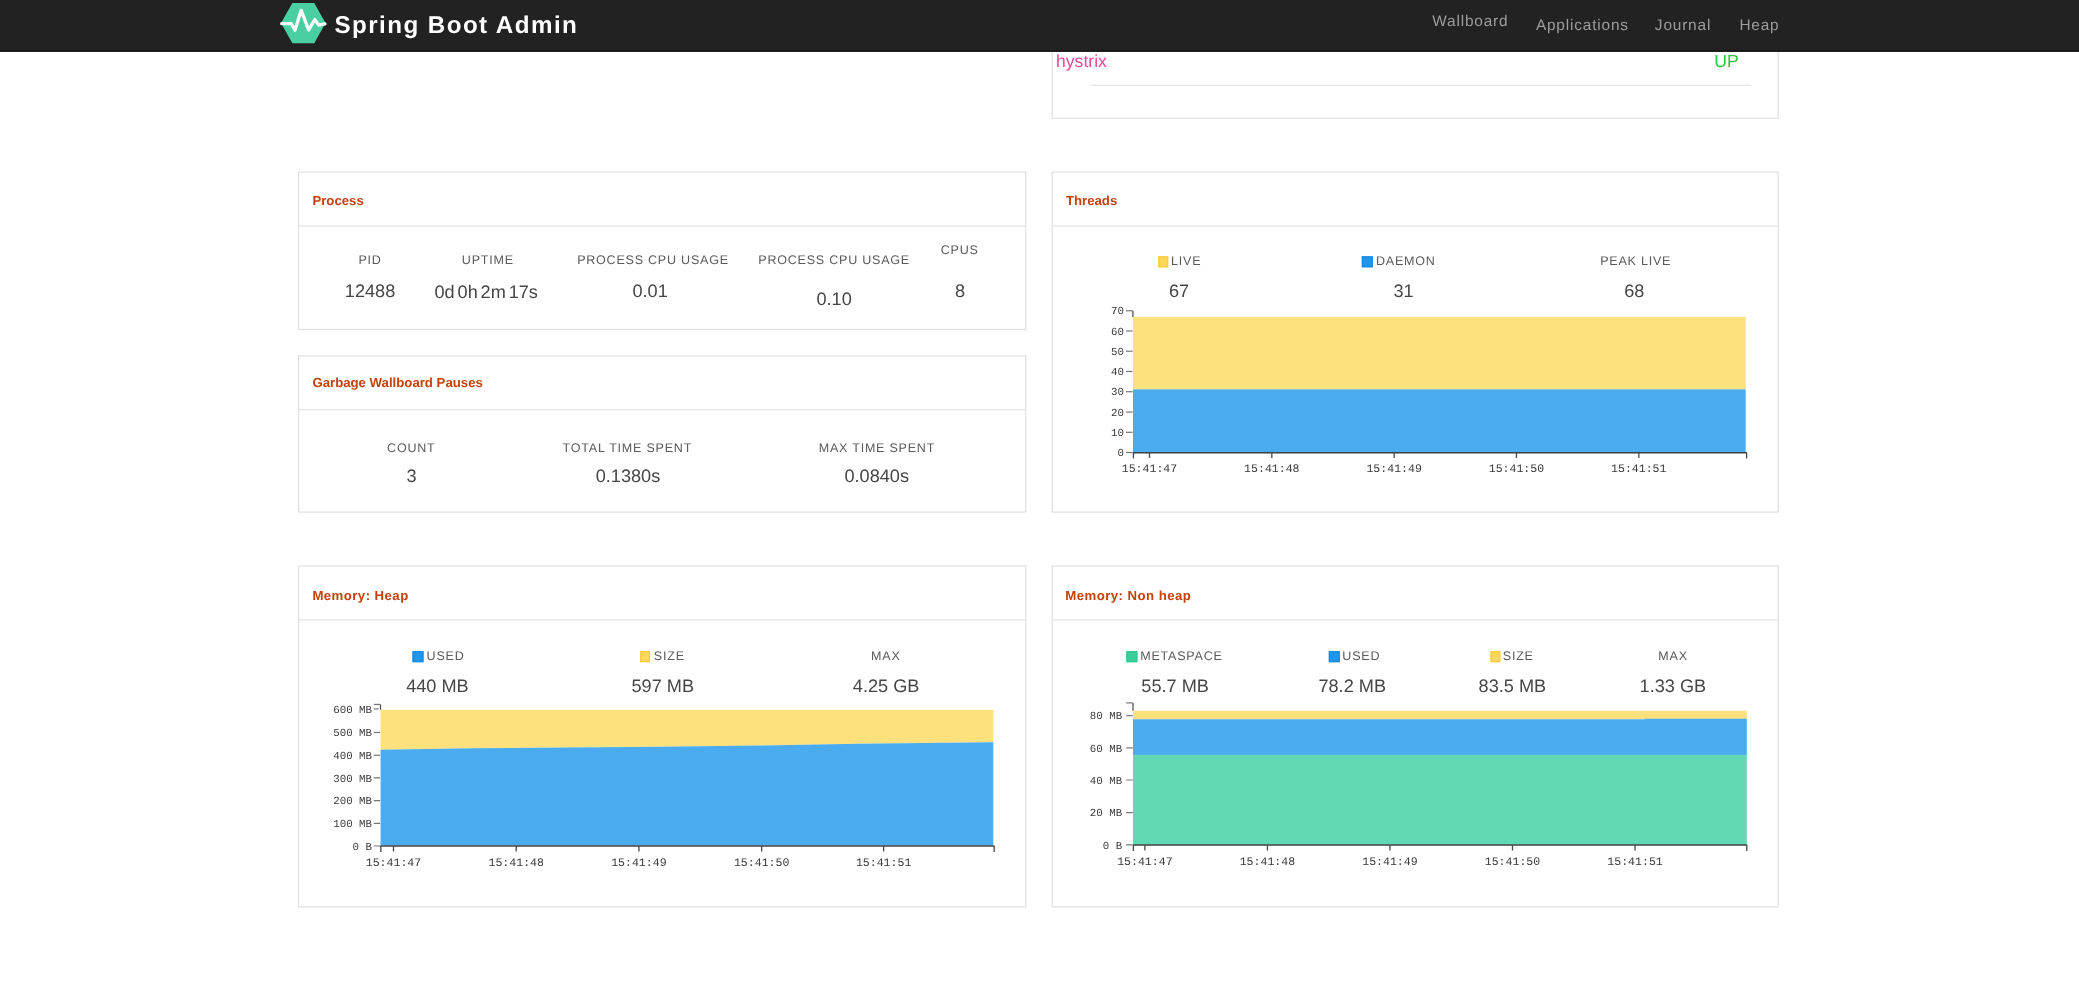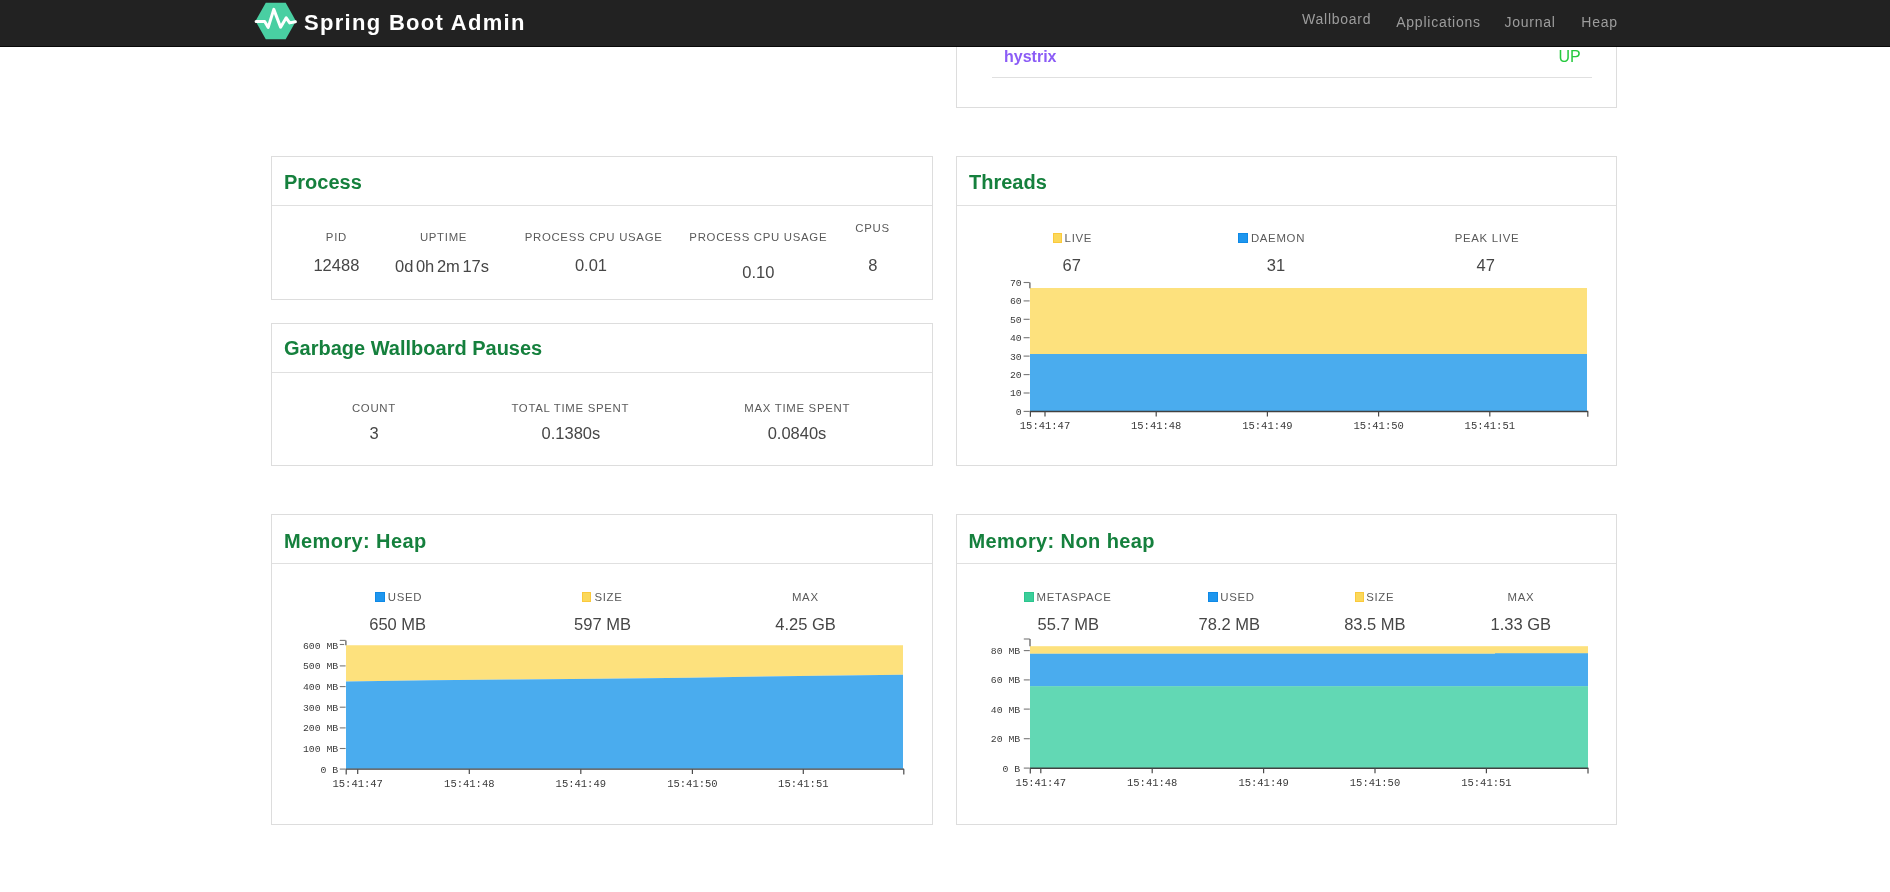--- a/index.html
+++ b/index.html
@@ -1,19 +1,19 @@
 <!DOCTYPE html>
 <html><head><meta charset="utf-8"><style>
 html,body{margin:0;padding:0;background:#fff;}
 body{width:1890px;height:892px;overflow:hidden;position:relative;font-family:"Liberation Sans",sans-serif;}
 *{box-sizing:border-box}
 .abs{position:absolute}
 .panel{position:absolute;background:#fff;border:1px solid #ddd}
 .hdiv{position:absolute;height:1px;background:#e0e0e0}
-.title{position:absolute;font-weight:bold;font-size:20px;line-height:16px;color:#15803d;white-space:nowrap}
+.title{position:absolute;font-weight:bold;font-size:12px;line-height:16px;color:#c2410c;white-space:nowrap}
 .lbl{position:absolute;font-size:11.4px;line-height:13px;letter-spacing:0.7px;color:#5a5a5a;white-space:nowrap}
 .val{position:absolute;font-size:16.5px;line-height:19px;color:#464646;white-space:nowrap}
 .ctr{transform:translateX(-50%)}
 .sq{position:absolute;width:9.5px;height:9.5px}
 .sqy{background:#fbd85a;border:1px solid #fbc93c}
 .sqb{background:#1e96ee;border:1px solid #0f89e6}
 .sqg{background:#3bce9a;border:1px solid #2cc48d}
 .navlink{position:absolute;font-size:14px;line-height:20px;letter-spacing:0.75px;color:#9d9d9d;white-space:nowrap;transform:translateX(-50%);z-index:51}
 </style></head><body>
 
@@ -22,21 +22,21 @@
   <polygon points="2.5,20 12.8,1.7 32.7,1.7 42.9,20 32.7,38.3 12.8,38.3" fill="#49cfa2"></polygon>
   <polyline points="3.1,20.5 11.7,20.5 15.2,26.4 20.8,8.4 27.6,26.2 33.2,16.8 36.7,21.9 42.4,20.8" fill="none" stroke="#fff" stroke-width="3" stroke-linecap="round" stroke-linejoin="round"></polyline>
 </svg>
 <div class="abs" style="left:304px;top:0;z-index:51;height:45px;line-height:45px;font-size:22px;letter-spacing:1.3px;font-weight:bold;color:#fff">Spring Boot Admin</div>
 <div class="navlink" style="left:1336.7px;top:9px">Wallboard</div>
 <div class="navlink" style="left:1438.5px;top:11.8px">Applications</div>
 <div class="navlink" style="left:1530px;top:11.8px">Journal</div>
 <div class="navlink" style="left:1599.5px;top:11.8px">Heap</div>
 
 <div class="panel" style="left:955.5px;top:-11px;width:661px;height:119px"></div>
-<div class="abs" style="left:1004px;top:48px;font-size:16px;font-weight:bold;line-height:18px;color:#8b5cf6">hystrix</div>
+<div class="abs" style="left:960px;top:48px;font-size:16px;font-weight:normal;line-height:18px;color:#ec4899">hystrix</div>
 <div class="abs" style="left:1558.5px;top:48px;font-size:16px;font-weight:normal;line-height:18px;color:#26c93f">UP</div>
 <div class="hdiv" style="left:992px;top:77px;width:600px"></div>
 
 <div class="panel" style="left:271.4px;top:156px;width:662px;height:144px"></div>
 <div class="title" style="left:284px;top:174.1px">Process</div>
 <div class="hdiv" style="left:272.4px;top:205px;width:660px"></div>
 <div class="lbl ctr" style="left:336.4px;top:231.2px">PID</div>
 <div class="lbl ctr" style="left:443.5px;top:231.2px">UPTIME</div>
 <div class="lbl ctr" style="left:593.6px;top:231.2px">PROCESS CPU USAGE</div>
 <div class="lbl ctr" style="left:758.3px;top:231.2px">PROCESS CPU USAGE</div>
@@ -60,31 +60,31 @@
 <div class="panel" style="left:955.5px;top:156px;width:661px;height:310px"></div>
 <div class="title" style="left:969px;top:174.1px">Threads</div>
 <div class="hdiv" style="left:956.5px;top:205px;width:659px"></div>
 <div class="sq sqy" style="left:1052.5px;top:233.4px"></div>
 <div class="lbl" style="left:1064.6px;top:232.2px">LIVE</div>
 <div class="sq sqb" style="left:1238.4px;top:233.4px"></div>
 <div class="lbl" style="left:1250.9px;top:232.2px">DAEMON</div>
 <div class="lbl ctr" style="left:1487px;top:232.2px">PEAK LIVE</div>
 <div class="val ctr" style="left:1071.8px;top:256.1px">67</div>
 <div class="val ctr" style="left:1276px;top:256.1px">31</div>
-<div class="val ctr" style="left:1485.7px;top:256.1px">47</div>
+<div class="val ctr" style="left:1485.7px;top:256.1px">68</div>
 
 <div class="panel" style="left:271.4px;top:514px;width:662px;height:310.5px"></div>
 <div class="title" style="left:284px;top:532.8px;letter-spacing:0.4px">Memory: Heap</div>
 <div class="hdiv" style="left:272.4px;top:562.6px;width:660px"></div>
 <div class="sq sqb" style="left:375.3px;top:592.3px"></div>
 <div class="lbl" style="left:387.8px;top:591px">USED</div>
 <div class="sq sqy" style="left:581.9px;top:592.3px"></div>
 <div class="lbl" style="left:594.4px;top:591px">SIZE</div>
 <div class="lbl ctr" style="left:805.3px;top:591px">MAX</div>
-<div class="val ctr" style="left:397.7px;top:614.8px">650 MB</div>
+<div class="val ctr" style="left:397.7px;top:614.8px">440 MB</div>
 <div class="val ctr" style="left:602.5px;top:614.8px">597 MB</div>
 <div class="val ctr" style="left:805.6px;top:614.8px">4.25 GB</div>
 
 <div class="panel" style="left:955.5px;top:514px;width:661px;height:310.5px"></div>
 <div class="title" style="left:968.5px;top:532.8px;letter-spacing:0.4px">Memory: Non heap</div>
 <div class="hdiv" style="left:956.5px;top:562.6px;width:659px"></div>
 <div class="sq sqg" style="left:1024px;top:592.3px"></div>
 <div class="lbl" style="left:1036.6px;top:591px">METASPACE</div>
 <div class="sq sqb" style="left:1208.2px;top:592.3px"></div>
 <div class="lbl" style="left:1220.3px;top:591px">USED</div>

